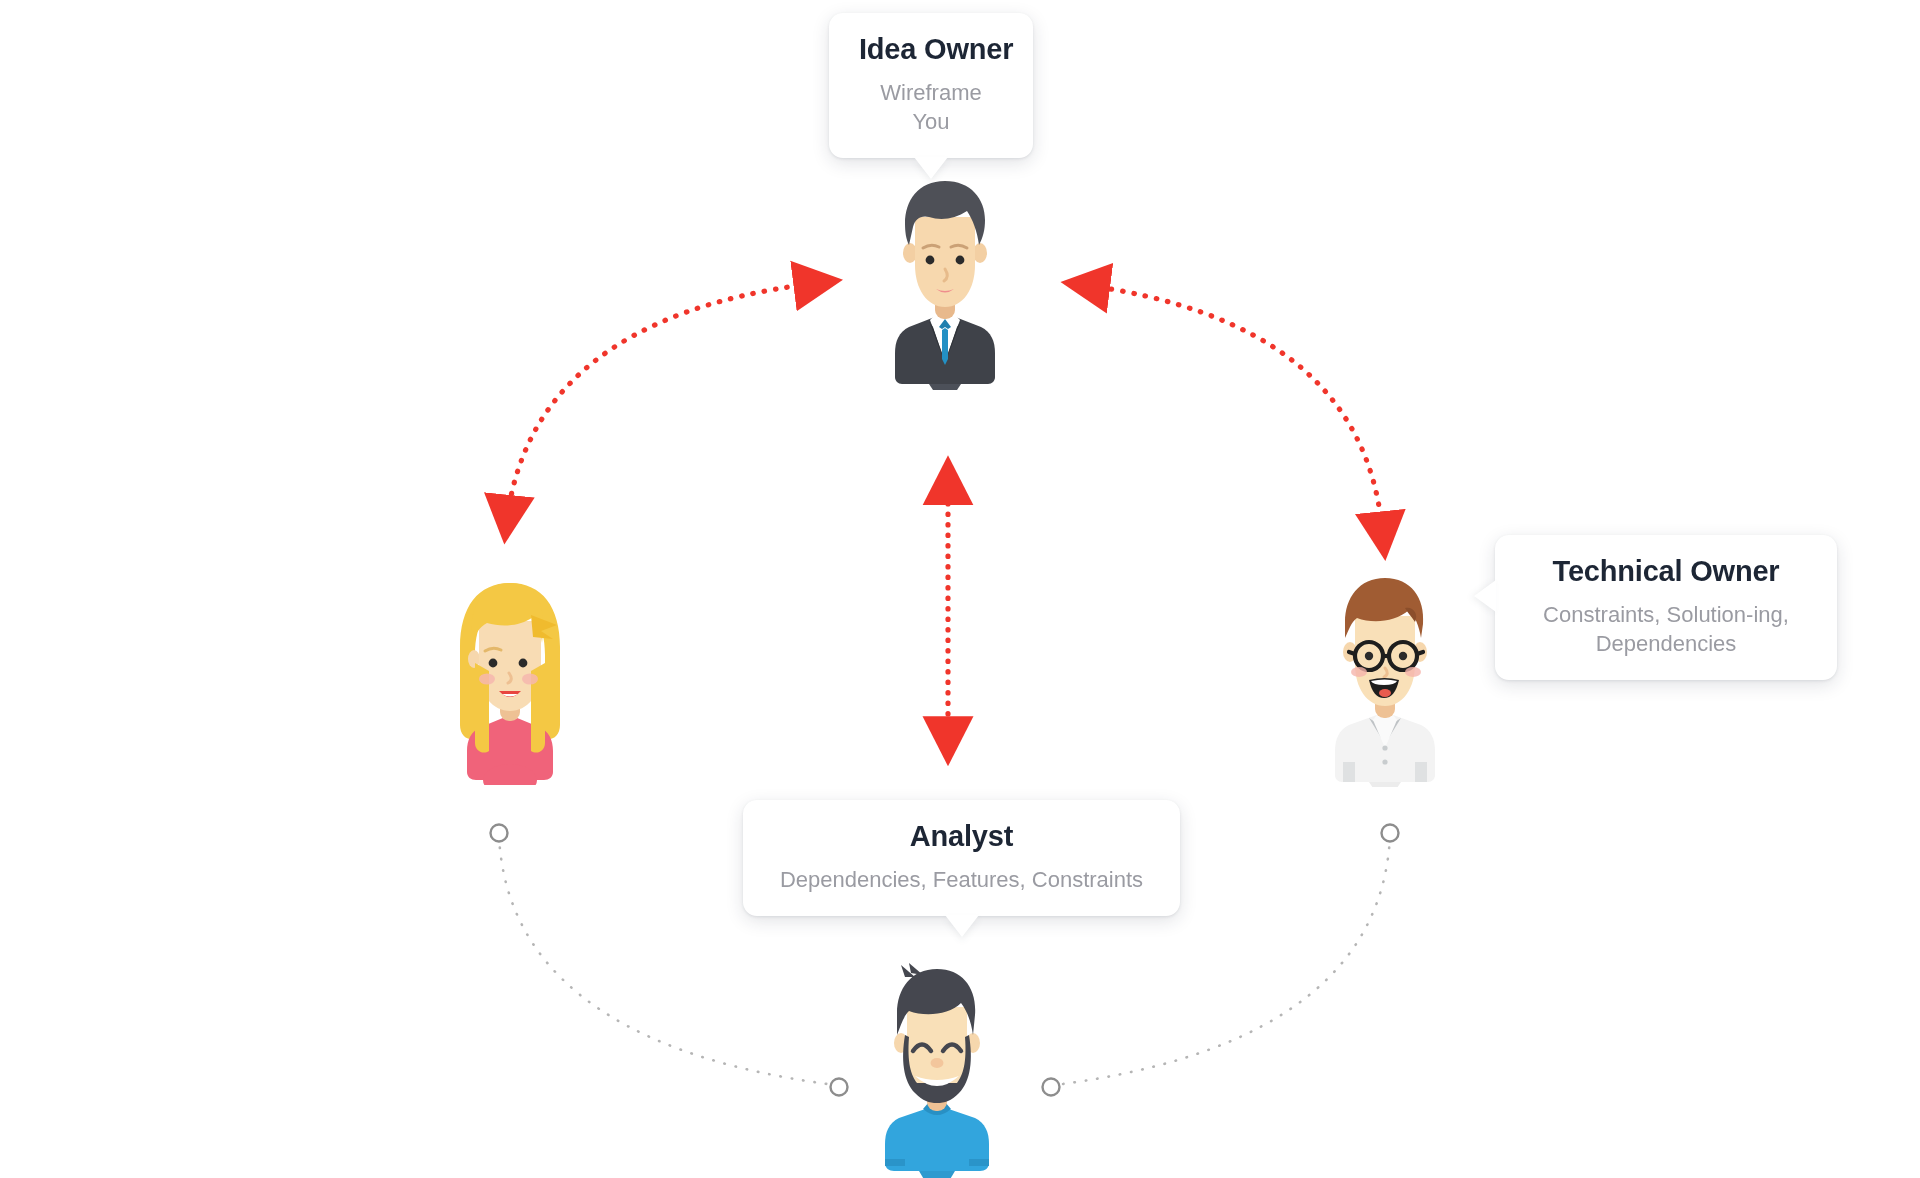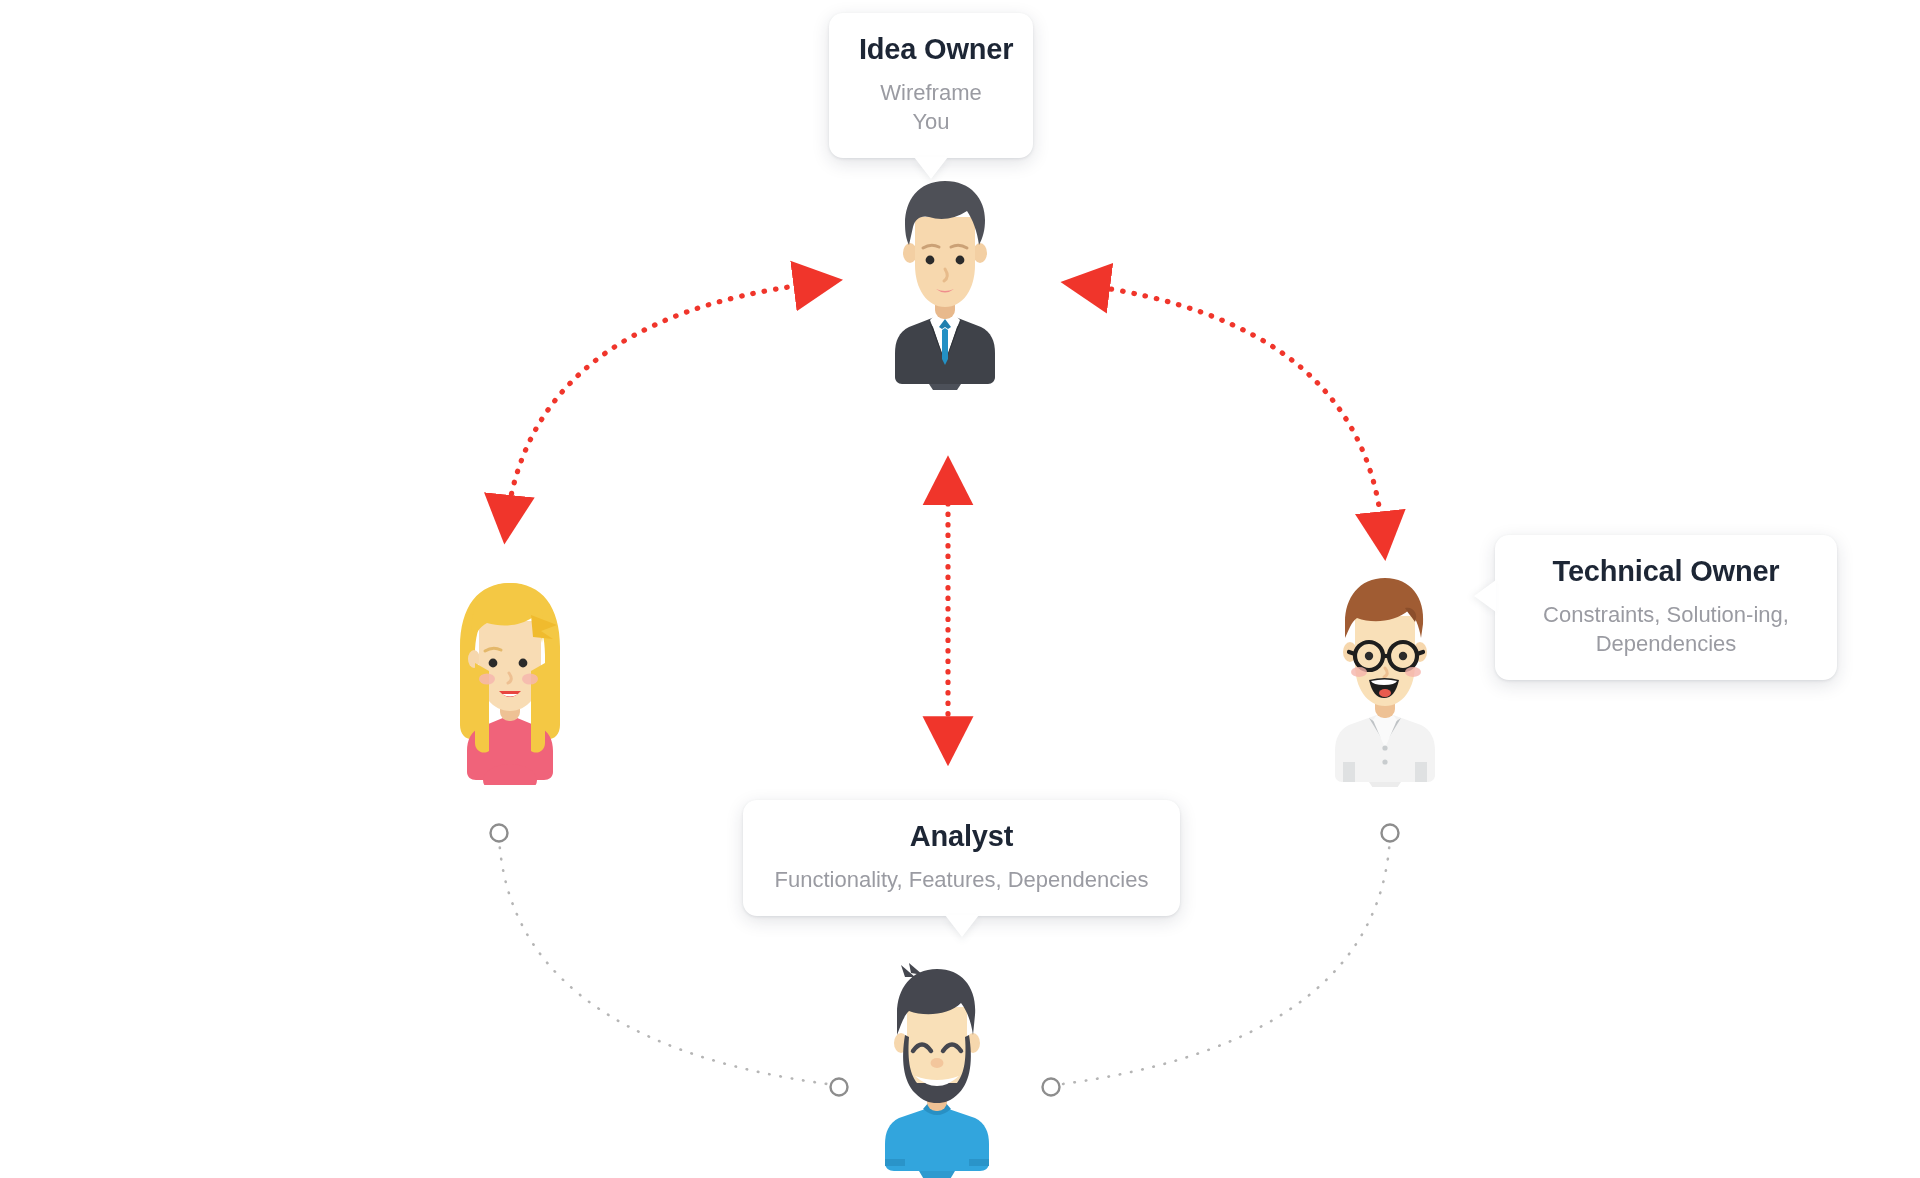--- a/index.html
+++ b/index.html
@@ -151,21 +151,21 @@
 
 
   <div class="tip" id="tip-technical-team">
     <div class="tip-title">Technical Owner</div>
     <div class="tip-sub">Constraints, Solution-ing, Dependencies</div>
     <div class="tail tail-left"></div>
   </div>
 
   <div class="tip" id="tip-analyst">
     <div class="tip-title">Analyst</div>
-    <div class="tip-sub">Functionality, Features, Dependencies</div>
+    <div class="tip-sub">Dependencies, Features, Constraints</div>
     <div class="tail tail-down"></div>
   </div>
 
   <div class="avatar" id="avatar-idea-owner">
     <svg viewBox="0 0 120 215" width="120" height="215">
 
       <path d="M60 138 L24 152 C14 157 10 166 10 178 L10 202 C10 206 13 209 17 209
                L103 209 C107 209 110 206 110 202 L110 178 C110 166 106 157 96 152 Z" fill="#3f4249"></path>
 
       <path d="M45 145 L60 186 L75 145 L68 138 L52 138 Z" fill="#ffffff"></path>

